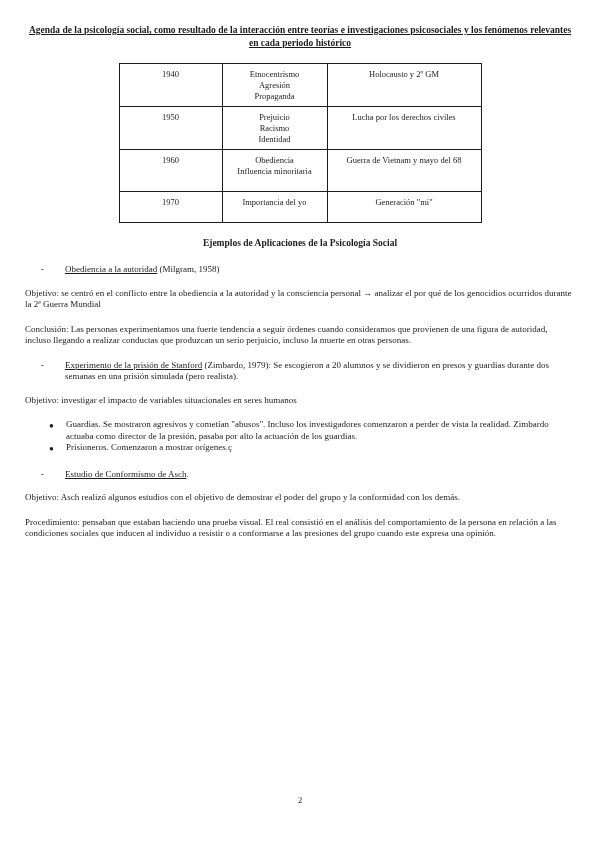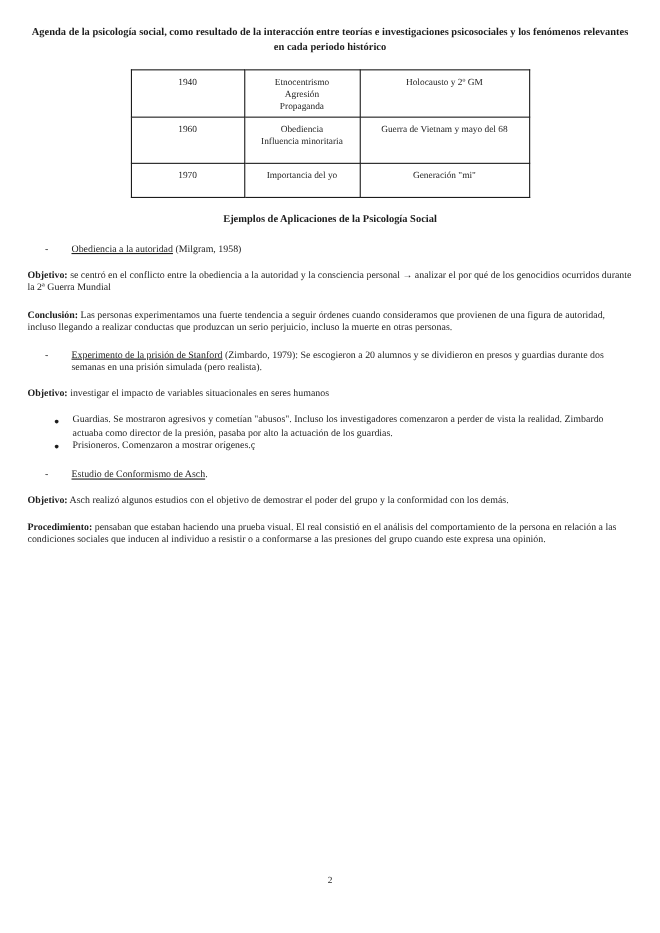--- a/index.html
+++ b/index.html
@@ -13,20 +13,21 @@
   }
   .page { padding: 24px 25px 0 25px; }
 
   .doc-title {
     font-weight: bold;
     font-size: 9.5px;
     line-height: 12.5px;
     text-align: center;
     margin: 0 auto 14px auto;
     width: 545px;
+    text-decoration: underline;
   }
 
   table.hist-table {
     border-collapse: collapse;
     margin: 0 auto;
     table-layout: fixed;
   }
   table.hist-table th, table.hist-table td {
     border: 1.5px solid #1c1c1c;
     font-size: 8.5px;
@@ -60,21 +61,21 @@
   }
   .li-dash .marker { width: 24px; flex-shrink: 0; }
   .li-dash .li-text { width: 510px; }
   .u { text-decoration: underline; }
 
   .para {
     margin: 0 0 13px 0;
     font-size: 9px;
     line-height: 11.5px;
   }
-  .para .label { font-weight: bold; }
+  .para .label { font-weight: normal; }
 
   .sub-bullets { padding-left: 24px; margin: 0 0 14px 0; }
   .sub-li {
     display: flex;
     font-size: 9px;
     line-height: 11.5px;
   }
   .sub-li .marker { width: 17px; flex-shrink: 0; text-align: left; font-size: 8px; padding-top: 1px; }
   .sub-li .li-text { width: 505px; }
 
@@ -99,20 +100,27 @@
         <col class="col-teoria">
         <col class="col-fenomeno">
     </colgroup>
     <tbody>
     <tr>
       <td>1940</td>
       <td>Etnocentrismo
 Agresión
 Propaganda</td>
       <td>Holocausto y 2º GM</td>
+    </tr>
+    <tr>
+      <td>1950</td>
+      <td>Prejuicio
+Racismo
+Identidad</td>
+      <td>Lucha por los derechos civiles</td>
     </tr>
     <tr>
       <td class="cell-tall">1960</td>
       <td>Obediencia
 Influencia minoritaria</td>
       <td>Guerra de Vietnam y mayo del 68</td>
     </tr>
     <tr>
       <td class="cell-mid">1970</td>
       <td>Importancia del yo</td>

